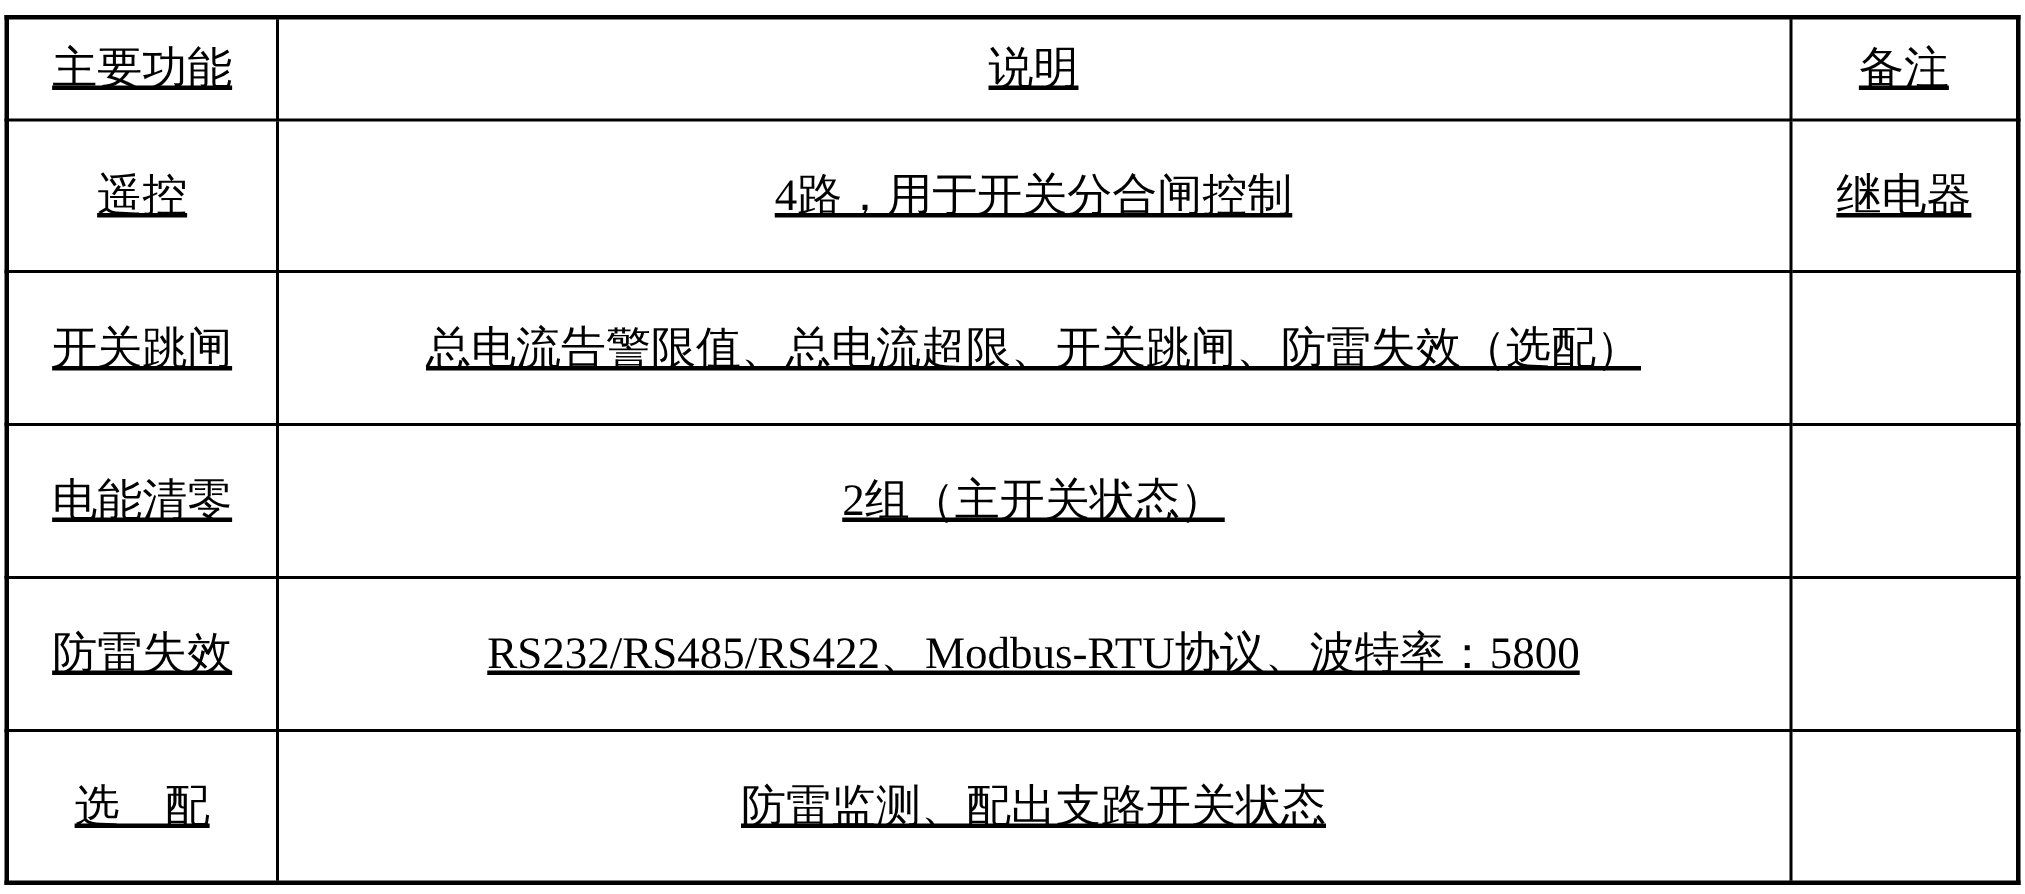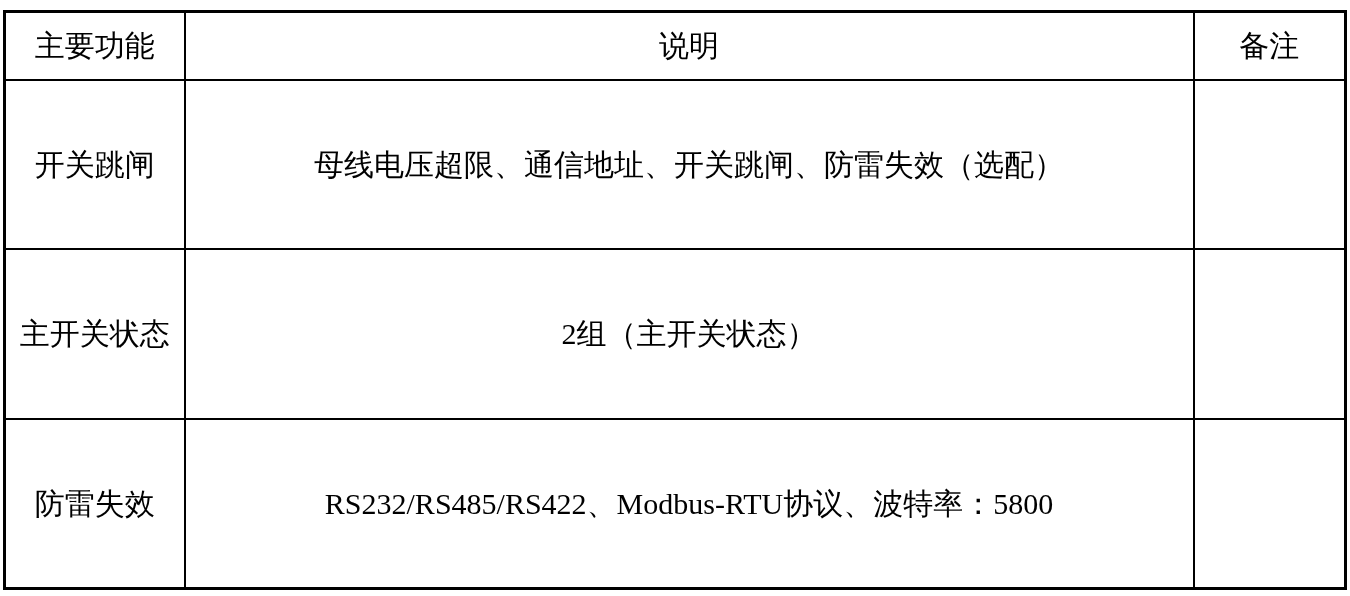--- a/index.html
+++ b/index.html
@@ -9,20 +9,21 @@
     width: 1350px;
     height: 596px;
     font-family: "Liberation Serif", "DejaVu Serif", serif;
     color: #000000;
   }
   .table-wrap {
     box-sizing: border-box;
     width: 1350px;
     height: 596px;
     padding: 10px 3px 6px 3px;
+    text-decoration: underline;
   }
   table.spec-table {
     border-collapse: collapse;
     width: 100%;
     height: 100%;
     table-layout: fixed;
     border: 3px solid #000000;
   }
   table.spec-table th,
   table.spec-table td {
@@ -52,29 +53,39 @@
     </colgroup>
     <thead>
       <tr class="row-normal">
         <th>主要功能</th>
         <th>说明</th>
         <th>备注</th>
       </tr>
     </thead>
     <tbody>
       <tr class="row-normal">
+        <td>遥控</td>
+        <td>4路，用于开关分合闸控制</td>
+        <td>继电器</td>
+      </tr>
+      <tr class="row-normal">
         <td>开关跳闸</td>
-        <td>母线电压超限、通信地址、开关跳闸、防雷失效（选配）</td>
+        <td>总电流告警限值、总电流超限、开关跳闸、防雷失效（选配）</td>
         <td></td>
       </tr>
       <tr class="row-normal">
-        <td>主开关状态</td>
+        <td>电能清零</td>
         <td>2组（主开关状态）</td>
         <td></td>
       </tr>
       <tr class="row-normal">
         <td>防雷失效</td>
         <td>RS232/RS485/RS422、Modbus-RTU协议、波特率：5800</td>
         <td></td>
       </tr>
+      <tr class="row-normal">
+        <td>选　配</td>
+        <td>防雷监测、配出支路开关状态</td>
+        <td></td>
+      </tr>
     </tbody>
   </table>
 </div>
 
 </body></html>

